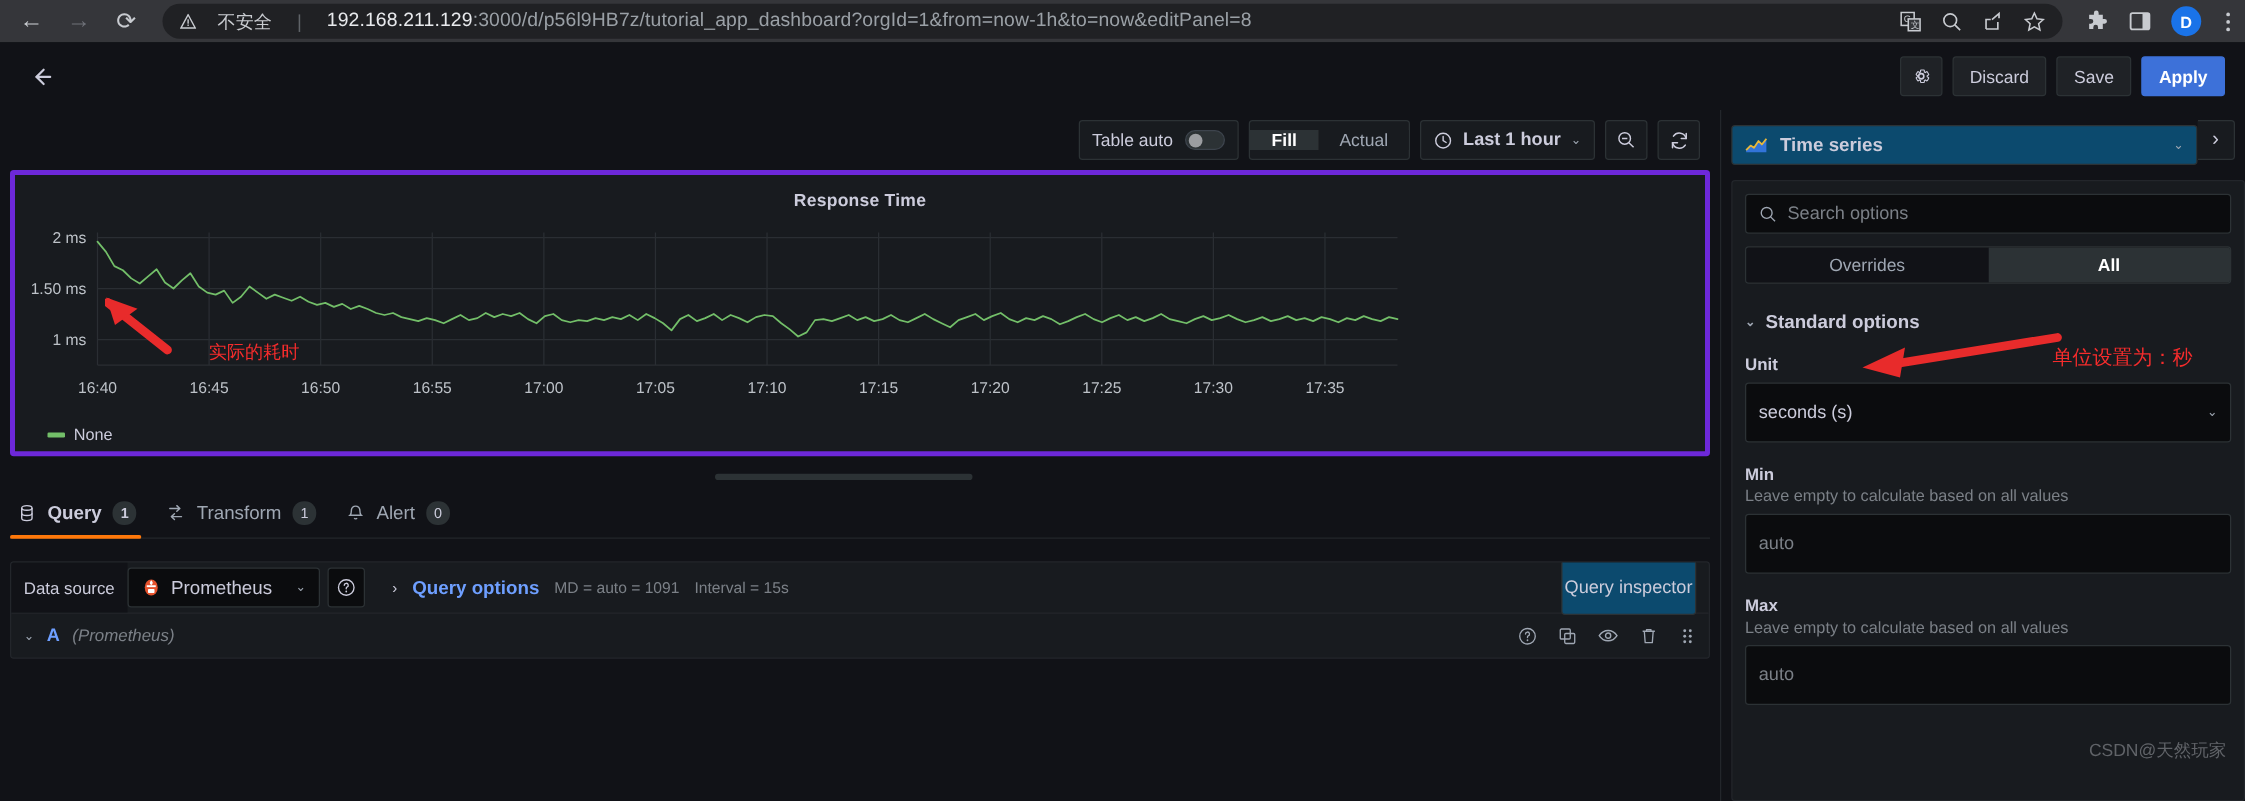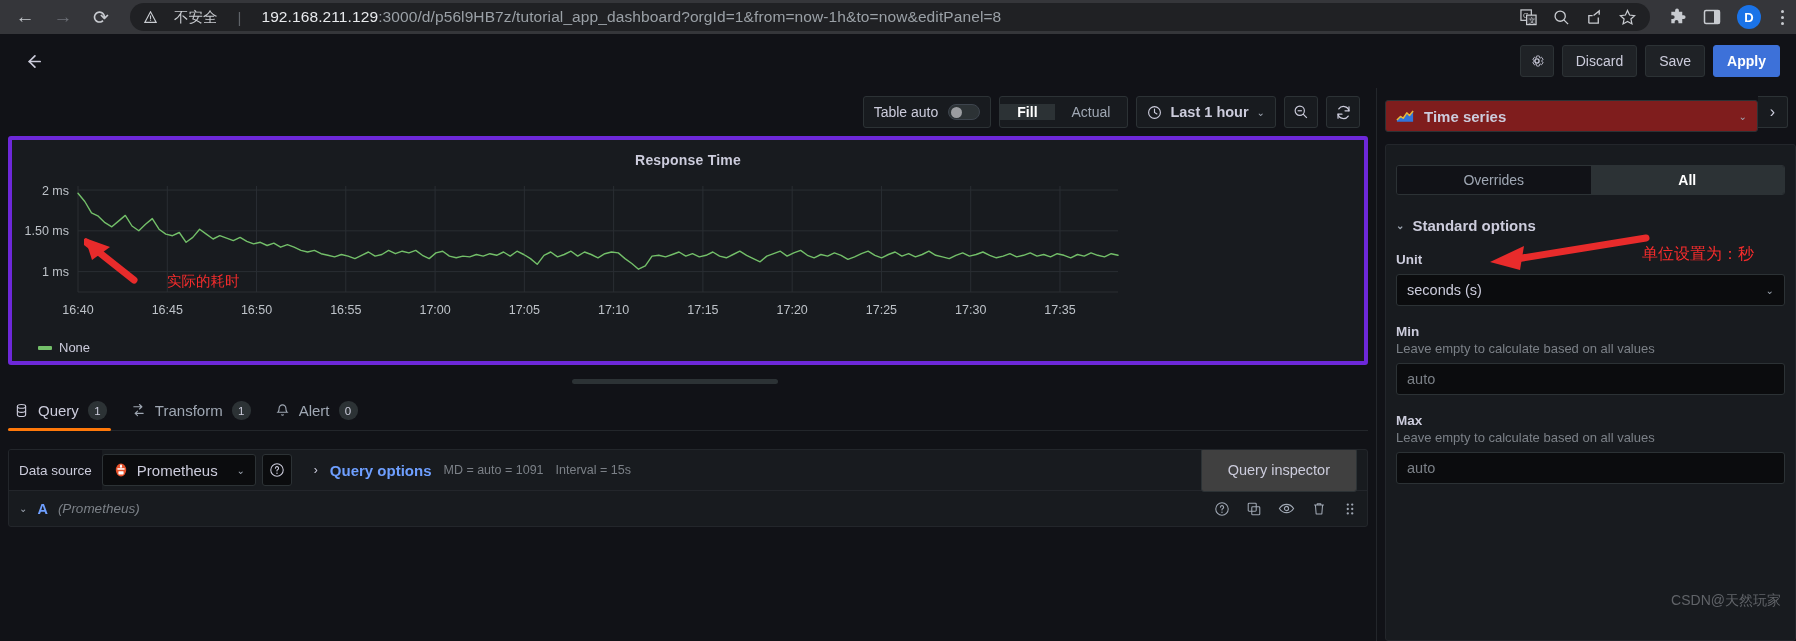--- a/index.html
+++ b/index.html
@@ -116,21 +116,21 @@
 
   
   .tabs-bar {
     margin: 26px 0 0 8px; display: flex; align-items: flex-end; gap: 4px;
     border-bottom: 1px solid #23262b; height: 40px;
   }
   .tab {
     display: flex; align-items: center; gap: 9px; padding: 0 14px 10px 6px;
     color: #9fa7b3; font-size: 15px; position: relative;
   }
-  .tab.active { color: #ccccdc; font-weight: 400; }
+  .tab.active { color: #ccccdc; font-weight: 700; }
   .tab.active:after {
     content: ""; position: absolute; left: 0; right: 10px; bottom: -1px;
     height: 3px; background: #ff780a; border-radius: 2px;
   }
   .tab-count {
     background: #2c3235; color: #ccccdc; font-size: 11.5px; border-radius: 9px;
     min-width: 19px; height: 19px; display: flex; align-items: center; justify-content: center;
     padding: 0 5px;
   }
 
@@ -153,39 +153,39 @@
   .help-btn {
     width: 30px; margin: 4px 0 4px 6px; display: flex; align-items: center; justify-content: center;
     background: #0b0c0e; border: 1px solid #2c3235; border-radius: 3px; color: #ccccdc;
   }
   .qopts { display: flex; align-items: center; gap: 12px; padding-left: 22px; }
   .caret-right { color: #ccccdc; font-size: 12px; }
   .qopts-link { color: #6e9fff; font-size: 15px; font-weight: 600; }
   .qopts-meta { color: #7b8087; font-size: 12.5px; }
   .inspector-btn {
     margin-left: auto; align-self: center; margin-right: 10px;
-    height: 44px; padding: 0 26px; background: #404040; border: 1px solid #2c3235;
+    height: 44px; padding: 0 2px; background: #0c4a6e; border: 1px solid #2c3235;
     border-radius: 3px; color: #ccccdc; font-size: 14.5px; display: flex; align-items: center;
   }
   .qrow2 {
     display: flex; align-items: center; height: 36px; border-top: 1px solid #23262b;
     padding: 0 10px; gap: 10px;
   }
   .letter-a { color: #6e9fff; font-size: 14.5px; font-weight: 600; }
   .ds-tag { color: #7b8087; font-size: 13.5px; font-style: italic; }
   .qrow2-icons { margin-left: auto; display: flex; align-items: center; gap: 16px; color: #9fa7b3; }
 
   
   .options-pane {
     width: 420px; background: #111217; border-left: 1px solid #23262b;
     display: flex; flex-direction: column; flex-shrink: 0;
   }
   .viz-picker {
     height: 48px; display: flex; align-items: center; gap: 10px;
-    margin: 8px 8px 0 8px; background: #7f1d1d; border: 1px solid #2c3235;
+    margin: 8px 8px 0 8px; background: #0c4a6e; border: 1px solid #2c3235;
     border-radius: 3px; padding: 12px 10px; height: 32px;
   }
   .viz-picker .vname { color: #ccccdc; font-size: 15px; font-weight: 600; }
   .viz-picker .spacer { flex: 1; }
   .viz-next {
     width: 30px; height: 32px; display: flex; align-items: center; justify-content: center;
     color: #ccccdc; border-left: 1px solid #2c3235;
   }
   .opts-body { flex: 1; background: #181b1f; margin: 8px 0 0 8px; border: 1px solid #23262b;
     border-radius: 3px; padding: 10px; overflow: hidden; position: relative; }
@@ -204,21 +204,21 @@
   }
   .radio-tab.active { background: #2c3235; color: #fff; font-weight: 600; }
   .section-head {
     display: flex; align-items: center; gap: 8px; margin-top: 22px;
     color: #ccccdc; font-size: 15px; font-weight: 600;
   }
   .field { margin-top: 18px; }
   .field-label { color: #ccccdc; font-size: 13.5px; font-weight: 600; }
   .field-desc { color: #7b8087; font-size: 13px; margin-top: 2px; }
   .field-input {
-    margin-top: 7px; height: 32px; background: #0b0c0e; border: 1px solid #2c3235;
+    margin-top: 7px; height: 48px; background: #0b0c0e; border: 1px solid #2c3235;
     border-radius: 3px; display: flex; align-items: center; padding: 0 10px;
     color: #ccccdc; font-size: 14.5px;
   }
   .field-input.placeholder { color: #7b8087; }
   .field-input .spacer { flex: 1; }
   .watermark {
     position: absolute; right: 14px; bottom: 30px; color: #6d7075;
     font-size: 14px; opacity: .85; white-space: nowrap;
   }
   .axis-text { font-size: 12.5px; fill: #bdc2c8; font-family: "Liberation Sans", sans-serif; }
@@ -502,20 +502,27 @@
             <path d="M1 12 L5 8 L8 10 L12 4 L15 7 L19 2" fill="none" stroke="#eab839" stroke-width="1.6" stroke-linejoin="round"></path>
           </svg>
           <span class="vname">Time series</span>
           <span class="spacer"></span>
           <span class="chev">⌄</span>
         </div>
         <div class="viz-next" style="margin-right:8px;background:#181b1f;border:1px solid #2c3235;border-left:none;border-radius:0 3px 3px 0;height:32px;">›</div>
       </div>
 
       <div class="opts-body">
+        <div class="search-opts">
+          <svg width="15" height="15" viewBox="0 0 18 18">
+              <circle cx="7.6" cy="7.6" r="5.2" fill="none" stroke="#9fa7b3" stroke-width="1.3"></circle>
+              <line x1="11.4" y1="11.4" x2="15.6" y2="15.6" stroke="#9fa7b3" stroke-width="1.3"></line>
+            </svg>
+          <span>Search options</span>
+        </div>
 
         <div class="radio-tabs">
           <div class="radio-tab">Overrides</div>
           <div class="radio-tab active">All</div>
         </div>
 
         <div class="section-head">
           <span class="chev">⌄</span>
           <span>Standard options</span>
         </div>

